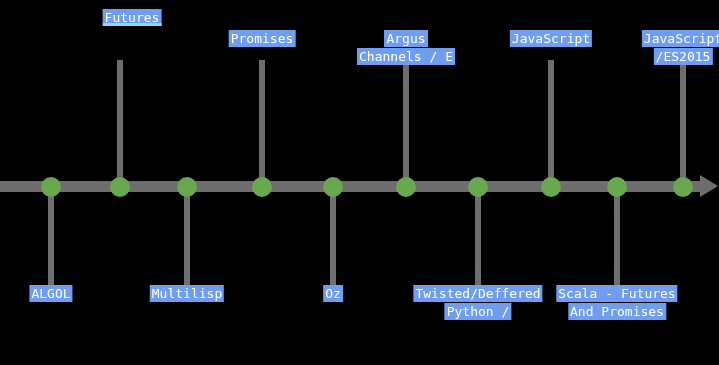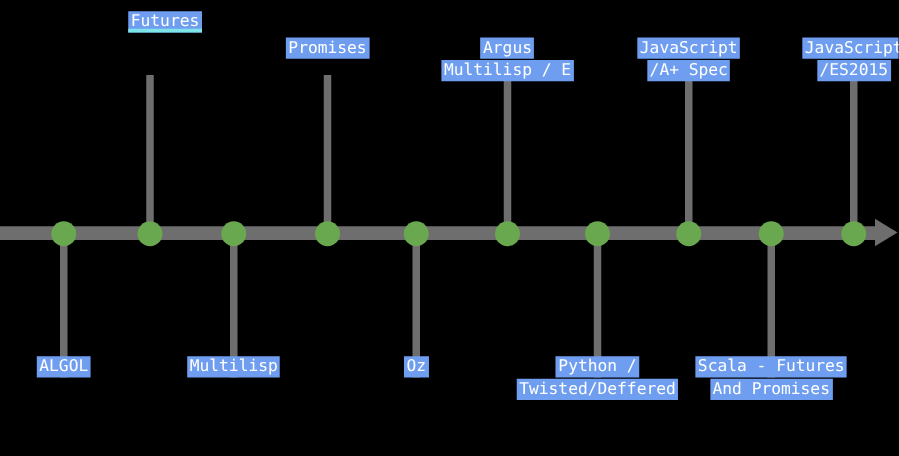--- a/index.html
+++ b/index.html
@@ -130,31 +130,31 @@
         <div class="label top l2"><span class="ln"><span>Promises</span></span></div>
       </div>
       <div class="event" style="left: 333px;">
         <div class="stem down"></div>
         <div class="dot"></div>
         <div class="label bottom"><span class="ln"><span>Oz</span></span></div>
       </div>
       <div class="event" style="left: 406px;">
         <div class="stem up"></div>
         <div class="dot"></div>
-        <div class="label top l2"><span class="ln"><span>Argus</span></span><span class="ln"><span>Multilisp / E</span></span></div>
+        <div class="label top l2"><span class="ln"><span>Argus</span></span><span class="ln"><span>Channels / E</span></span></div>
       </div>
       <div class="event" style="left: 478px;">
         <div class="stem down"></div>
         <div class="dot"></div>
-        <div class="label bottom"><span class="ln"><span>Python /</span></span><span class="ln"><span>Twisted/Deffered</span></span></div>
+        <div class="label bottom"><span class="ln"><span>Twisted/Deffered</span></span><span class="ln"><span>Python /</span></span></div>
       </div>
       <div class="event" style="left: 551px;">
         <div class="stem up"></div>
         <div class="dot"></div>
-        <div class="label top l2"><span class="ln"><span>JavaScript</span></span><span class="ln"><span>/A+ Spec</span></span></div>
+        <div class="label top l2"><span class="ln"><span>JavaScript</span></span></div>
       </div>
       <div class="event" style="left: 617px;">
         <div class="stem down"></div>
         <div class="dot"></div>
         <div class="label bottom"><span class="ln"><span>Scala - Futures</span></span><span class="ln"><span>And Promises</span></span></div>
       </div>
       <div class="event" style="left: 683px;">
         <div class="stem up"></div>
         <div class="dot"></div>
         <div class="label top l2"><span class="ln"><span>JavaScript</span></span><span class="ln"><span>/ES2015</span></span></div>

